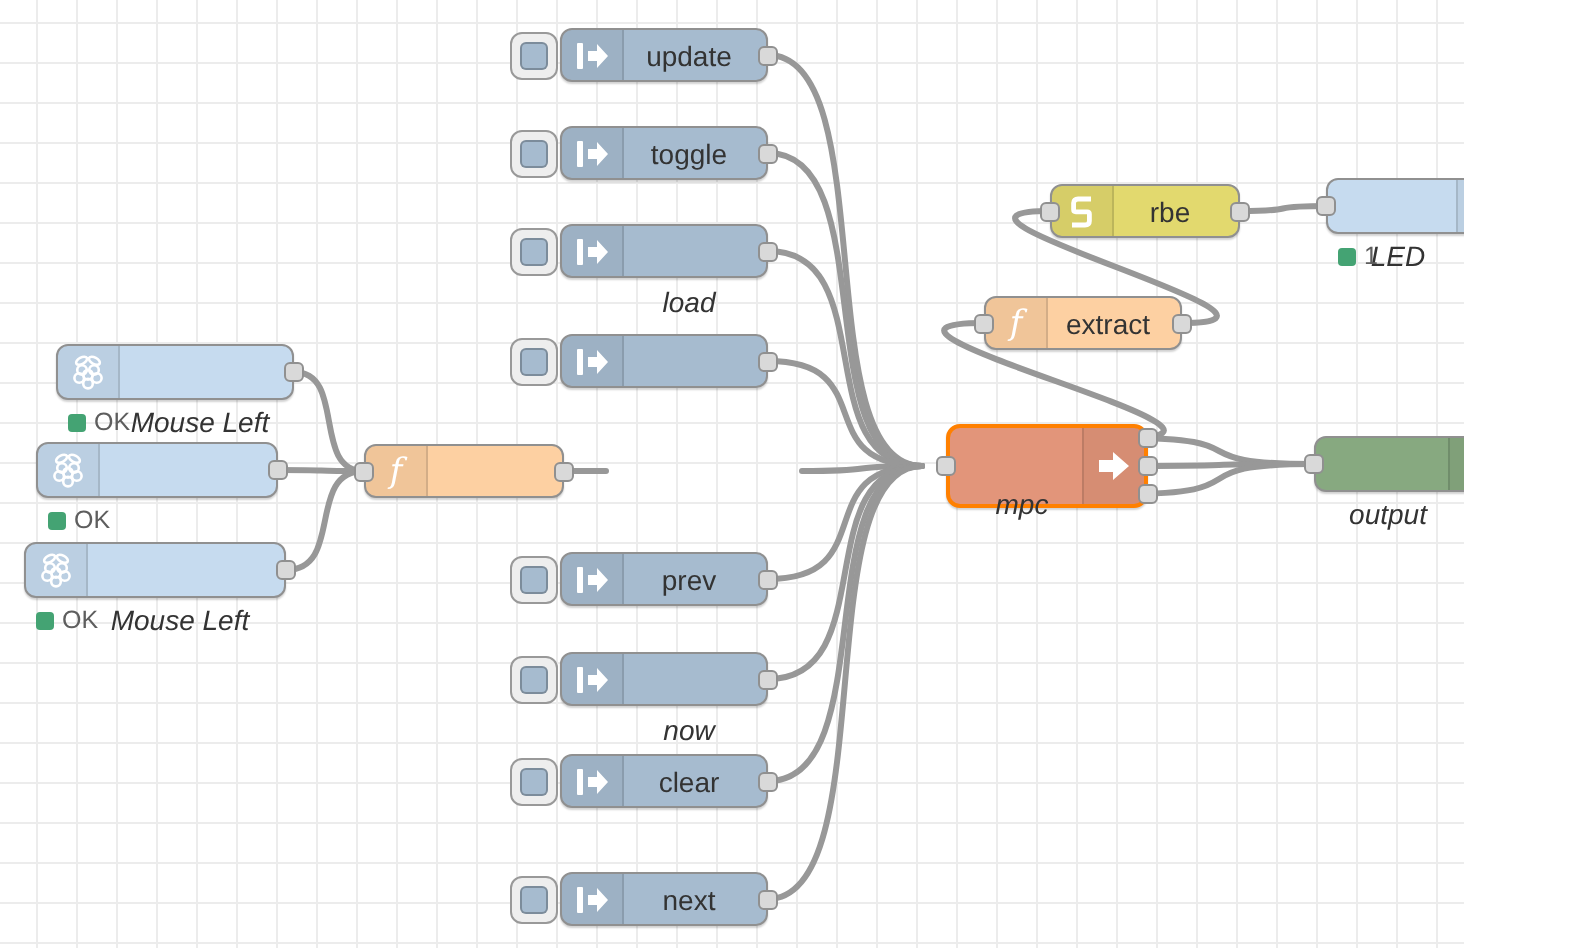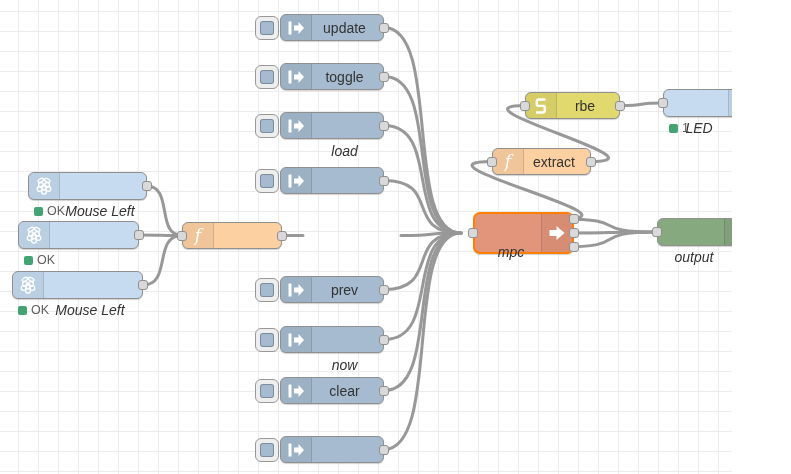--- a/index.html
+++ b/index.html
@@ -183,20 +183,21 @@
       </div>
     </div>
     <div class="nodewrap" style="left: 280px; top: 436px; width: 104px; height: 27px;">
       <div class="node-body" style="background: rgb(166, 187, 207);">
         <div class="icon-region left">
           <svg width="20" height="20" viewBox="0 0 20 20">
             <rect x="2.5" y="3.5" width="3" height="13" rx="0.5" fill="#fff"></rect>
             <path d="M8,7.5 h4.5 V4 L18,10 l-5.5,6 V12.5 H8 z" fill="#fff"></path>
           </svg>
         </div>
+        <div class="node-label" style="left: 31px; right: 6px;">next</div>
       </div>
       <div class="port" style="left: 99px; top: 8.5px;"></div>
       <div class="btn-outer" style="top: 1.5px; left: -25px;">
         <div class="btn-inner" style="background: rgb(166, 187, 207);"></div>
       </div>
     </div>
     <div class="nodewrap" style="left: 28px; top: 172px; width: 119px; height: 28px;">
       <div class="node-body" style="background: rgb(198, 219, 239);">
         <div class="icon-region left">
           <svg width="20" height="20" viewBox="0 0 20 20">

